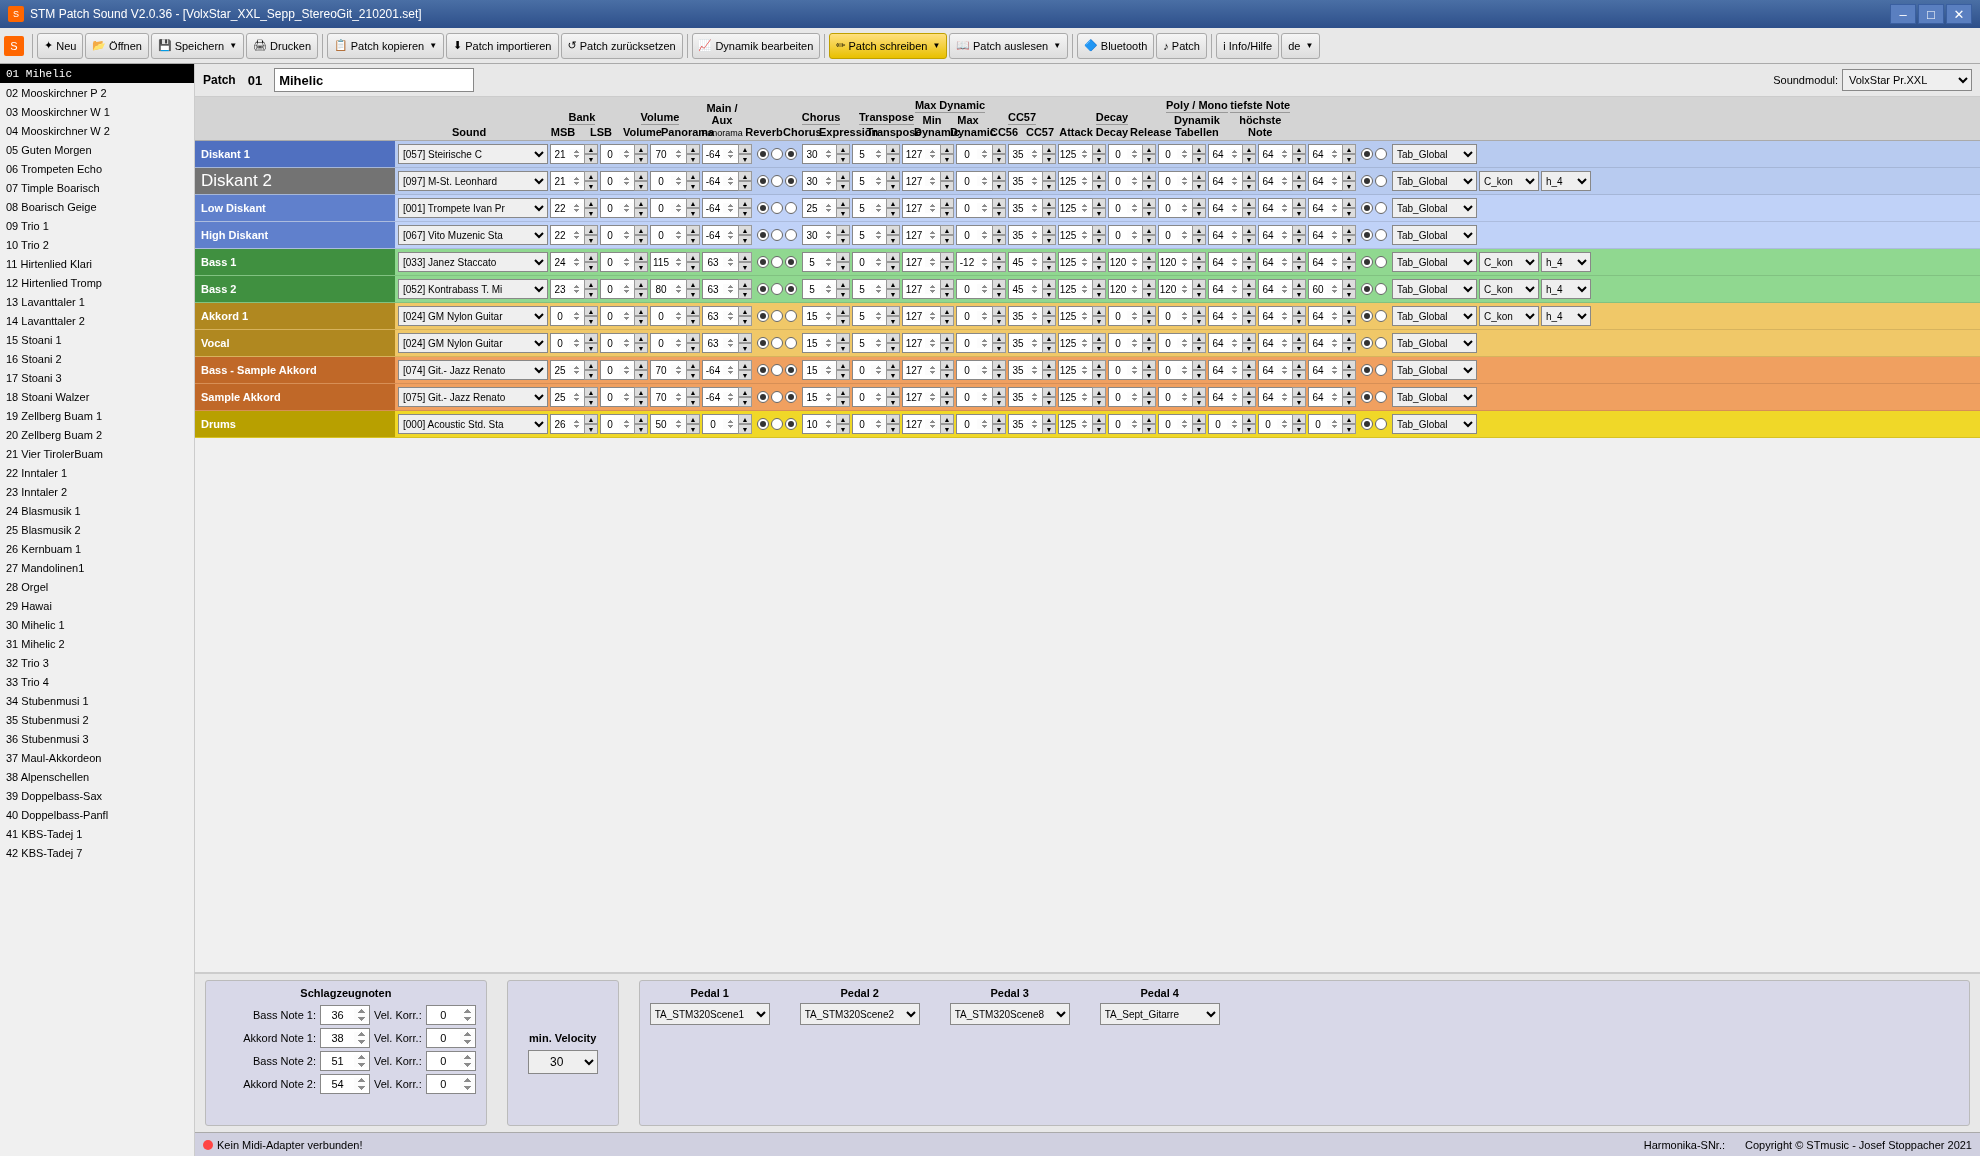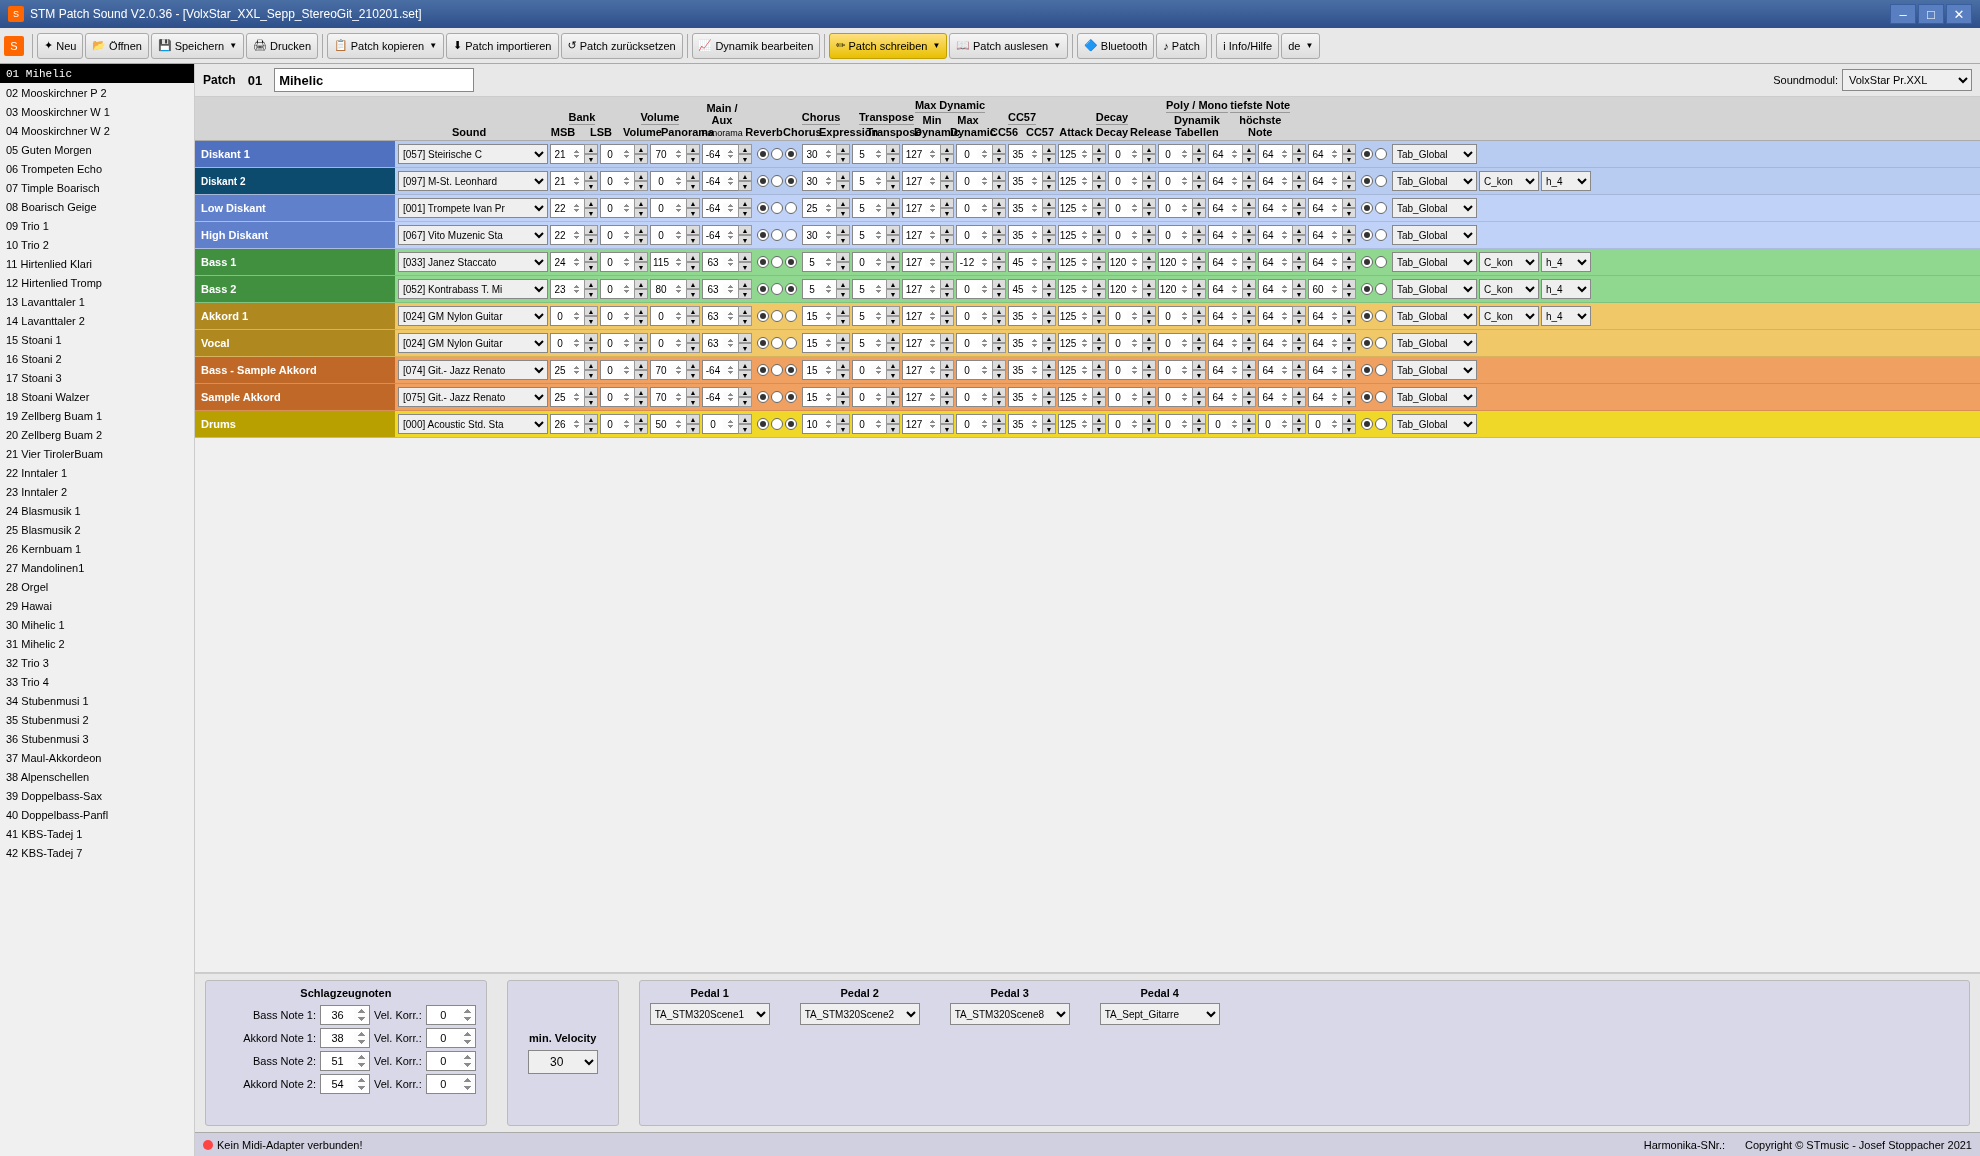--- a/index.html
+++ b/index.html
@@ -469,21 +469,21 @@
             <div style="display: flex; gap: 2px; align-items: center; margin: 0px 3px;">
               <div style="width: 12px; height: 12px; border-radius: 50%; border: 1px solid rgb(102, 102, 102); background: white; cursor: pointer; display: flex; align-items: center; justify-content: center;">
                 <div style="width: 6px; height: 6px; border-radius: 50%; background: rgb(51, 51, 51);"></div>
               </div>
               <div style="width: 12px; height: 12px; border-radius: 50%; border: 1px solid rgb(102, 102, 102); background: white; cursor: pointer; display: flex; align-items: center; justify-content: center;"></div>
             </div>
             <select style="height: 20px; font-size: 10px; border: 1px solid rgb(136, 136, 136); min-width: 85px;"><option>Tab_Global</option></select>
           </div>
         </div>
         <div style="display: flex; align-items: center; border-bottom: 1px solid rgba(0, 0, 0, 0.1); background: rgb(184, 203, 240);">
-          <div style="width: 200px; min-width: 200px; background: #0c4a6e; color: white; font-weight: bold; font-size: 10px; padding: 3px 6px; display: flex; align-items: center; min-height: 26px;">Diskant 2</div>
+          <div style="width: 200px; min-width: 200px; background: #737373; color: white; font-weight: normal; font-size: 17px; padding: 3px 6px; display: flex; align-items: center; min-height: 26px;">Diskant 2</div>
           <div style="display: flex; align-items: center; gap: 2px; padding: 2px 3px; flex-wrap: nowrap;">
             <select style="width: 150px; height: 20px; font-size: 10px; border: 1px solid rgb(136, 136, 136);"><option>[097] M-St. Leonhard</option></select>
             <div style="display: flex; align-items: center;">
               <input type="number" value="21" style="width: 34px; height: 20px; font-size: 10px; border-top: 1px solid rgb(136, 136, 136); border-bottom: 1px solid rgb(136, 136, 136); border-left: 1px solid rgb(136, 136, 136); border-image: initial; border-right: none; text-align: center; font-family: inherit;">
               <div style="display: flex; flex-direction: column;">
                 <button style="width: 14px; height: 10px; background: rgb(221, 221, 221); border: 1px solid rgb(153, 153, 153); font-size: 7px; cursor: pointer; padding: 0px; line-height: 1;">▲</button>
                 <button style="width: 14px; height: 10px; background: rgb(221, 221, 221); border: 1px solid rgb(153, 153, 153); font-size: 7px; cursor: pointer; padding: 0px; line-height: 1;">▼</button>
               </div>
             </div>
             <div style="display: flex; align-items: center;">

